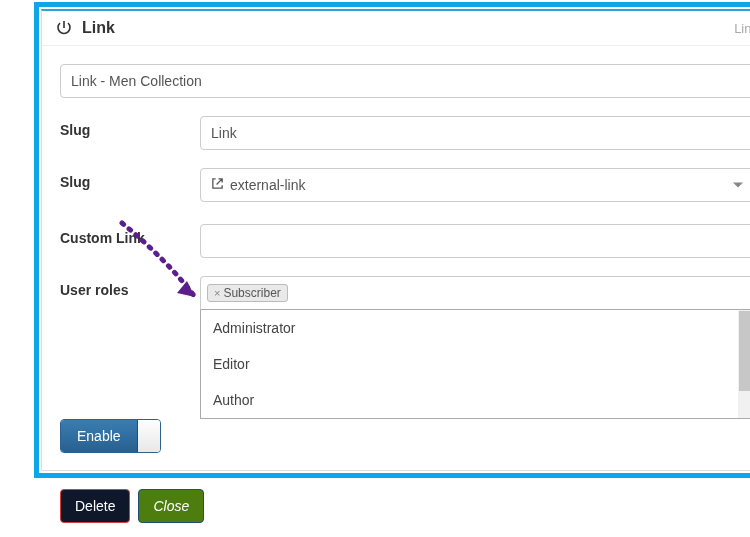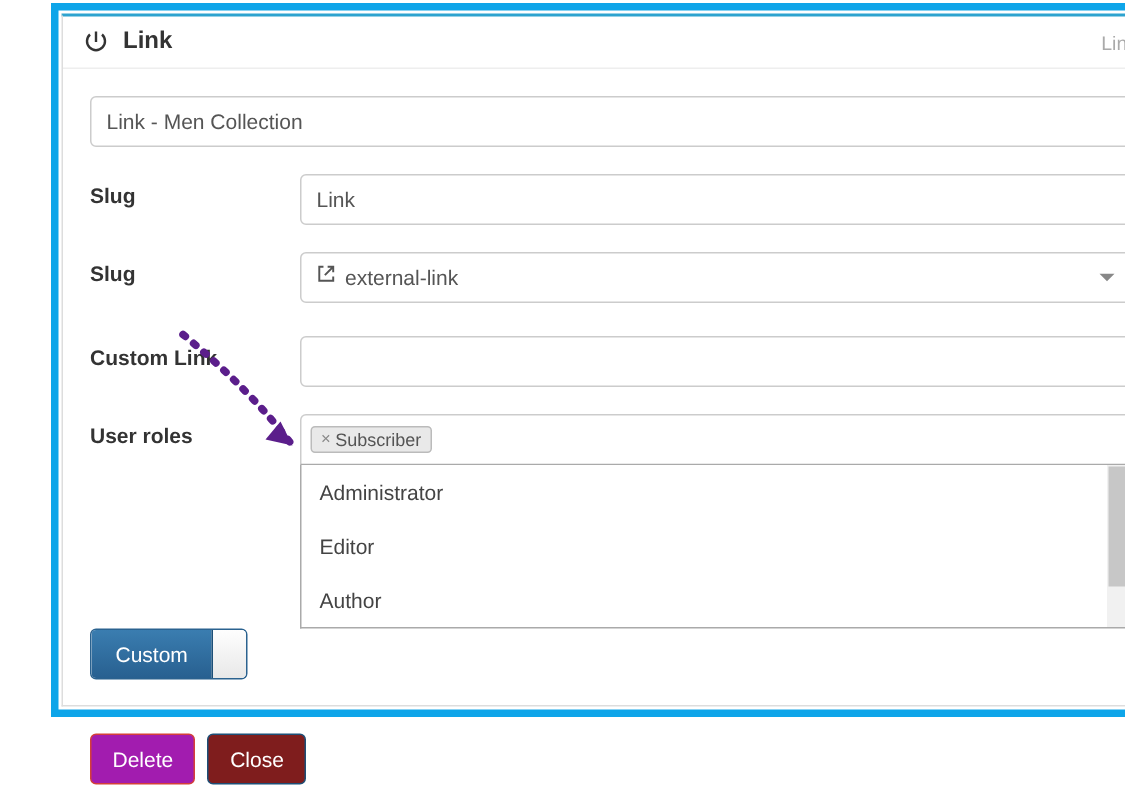--- a/index.html
+++ b/index.html
@@ -171,22 +171,22 @@
     }
     .btn {
       height: 34px;
       padding: 0 14px;
       border-radius: 4px;
       font-size: 14px;
       color: #fff;
       border: 1px solid transparent;
       cursor: pointer;
     }
-    .btn-danger { background: #a21caf; border-color:#d43f3a; }
-    .btn-primary { background: #7f1d1d; border-color:#1d4f77; }
+    .btn-danger { background: #0f172a; border-color:#d43f3a; }
+    .btn-primary { background: #4d7c0f; border-color:#1d4f77;font-style:italic; }
     
     .arrow {
       position: absolute;
       left: 68px;
       top: 208px;
       width: 110px;
       height: 110px;
       pointer-events: none;
     }
   </style>
@@ -258,21 +258,21 @@
             <div class="scrollbar">
               <div class="thumb"></div>
             </div>
           </div>
         </div>
       </div>
 
       <div class="row">
         <div class="control">
           <div class="toggle">
-            <span class="on">Custom</span>
+            <span class="on">Enable</span>
             <span class="handle"></span>
           </div>
         </div>
       </div>
 
     </div>
 
     <div class="footer">
       <button class="btn btn-danger">Delete</button>
       <button class="btn btn-primary">Close</button>

